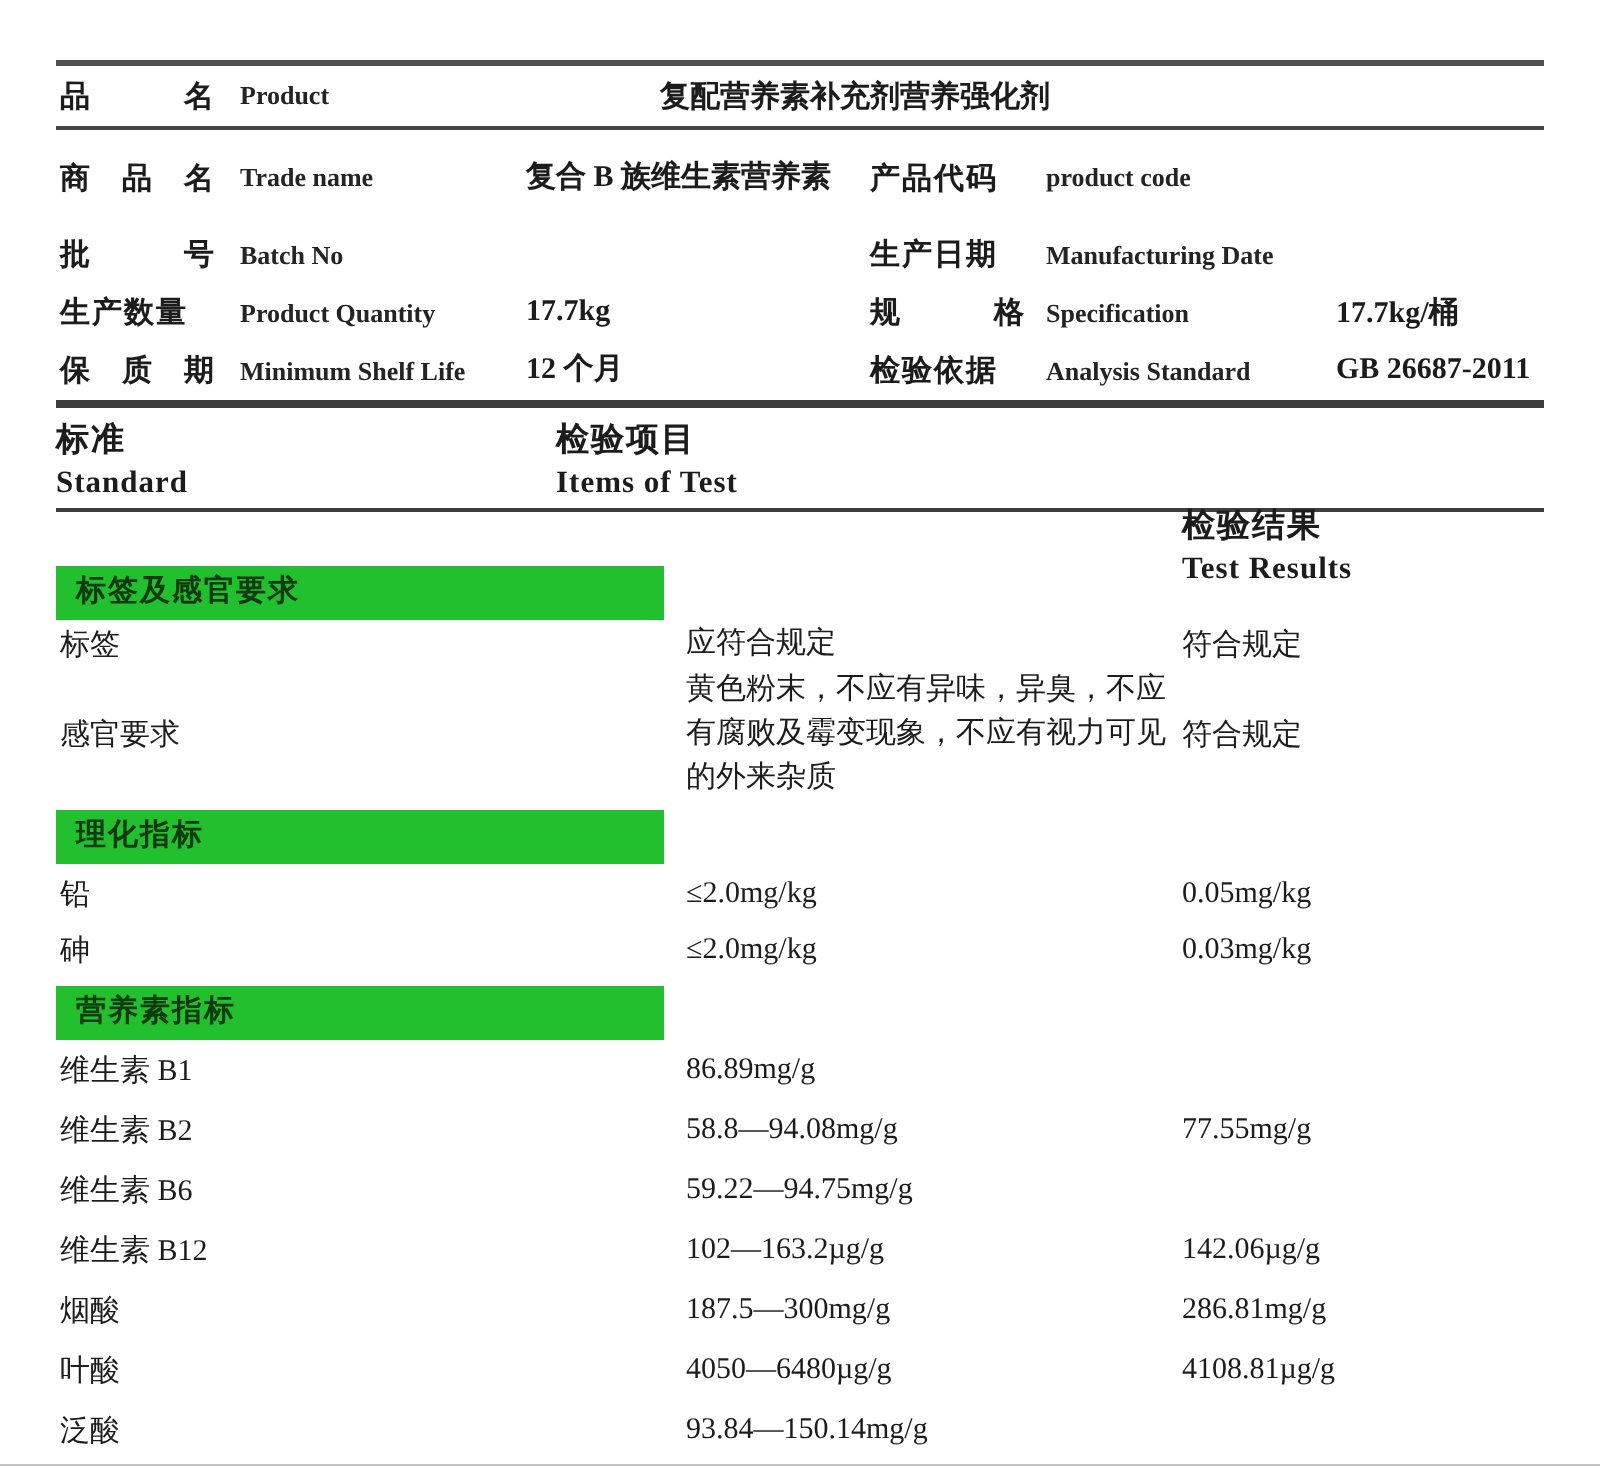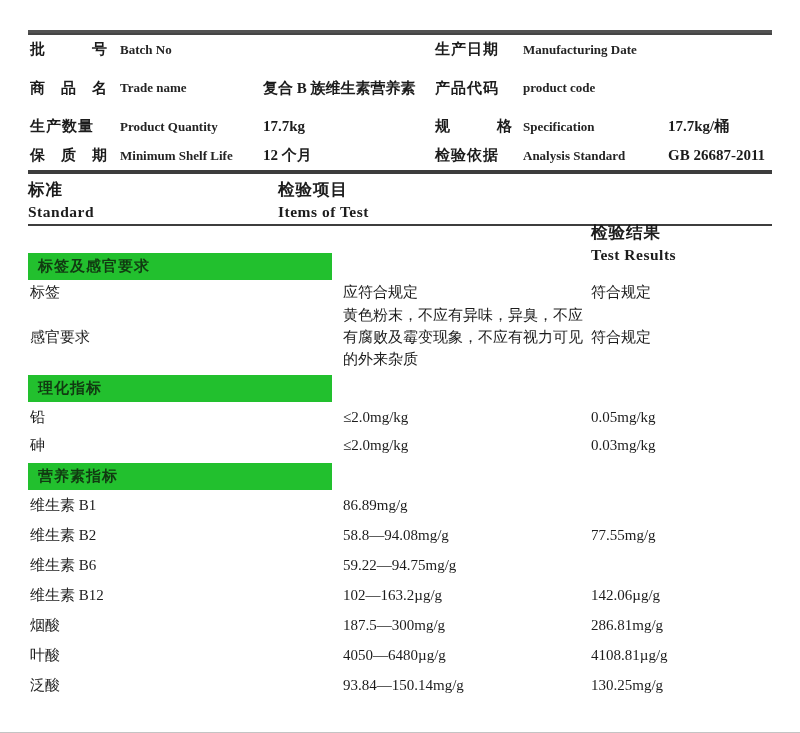--- a/index.html
+++ b/index.html
@@ -66,38 +66,43 @@
   .r-nutrient { height:30px; }
 </style>
 </head>
 <body>
 
 <div class="page">
   <div class="content">
 
     <div class="rule rule-top"></div>
 
+    <div class="irow irow1">
+      <div class="c c-zh1"><span class="zh jz jz80">品 名</span></div>
+      <div class="c en c-en1">Product</div>
+      <div class="c val c-prod">复配营养素补充剂营养强化剂</div>
+    </div>
 
     <div class="rule rule-thin"></div>
+
+    <div class="irow irow2">
+      <div class="c c-zh1"><span class="zh jz jz80">商 品 名</span></div>
+      <div class="c en c-en1">Trade name</div>
+      <div class="c val c-val1">复合 B 族维生素营养素</div>
+      <div class="c c-zh2"><span class="zh">产品代码</span></div>
+      <div class="c en c-en2">product code</div>
+      <div class="c val c-val2"></div>
+    </div>
 
     <div class="irow irow3">
       <div class="c c-zh1"><span class="zh jz jz80">批 号</span></div>
       <div class="c en c-en1">Batch No</div>
       <div class="c val c-val1"></div>
       <div class="c c-zh2"><span class="zh">生产日期</span></div>
       <div class="c en c-en2">Manufacturing Date</div>
-      <div class="c val c-val2"></div>
-    </div>
-
-    <div class="irow irow2">
-      <div class="c c-zh1"><span class="zh jz jz80">商 品 名</span></div>
-      <div class="c en c-en1">Trade name</div>
-      <div class="c val c-val1">复合 B 族维生素营养素</div>
-      <div class="c c-zh2"><span class="zh">产品代码</span></div>
-      <div class="c en c-en2">product code</div>
       <div class="c val c-val2"></div>
     </div>
 
     <div class="irow irow4">
       <div class="c c-zh1"><span class="zh">生产数量</span></div>
       <div class="c en c-en1">Product Quantity</div>
       <div class="c val c-val1">17.7kg</div>
       <div class="c c-zh2"><span class="zh jz jz80">规 格</span></div>
       <div class="c en c-en2">Specification</div>
       <div class="c val c-val2">17.7kg/桶</div>
@@ -184,19 +189,18 @@
       <div class="t-col3">286.81mg/g</div>
     </div>
     <div class="trow r-nutrient">
       <div class="t-col1">叶酸</div>
       <div class="t-col2">4050—6480µg/g</div>
       <div class="t-col3">4108.81µg/g</div>
     </div>
     <div class="trow r-nutrient">
       <div class="t-col1">泛酸</div>
       <div class="t-col2">93.84—150.14mg/g</div>
-      <div class="t-col3">130.25mg/g</div>
     </div>
 
   </div>
 
   <div class="bottom-line"></div>
 </div>
 
 </body></html>

